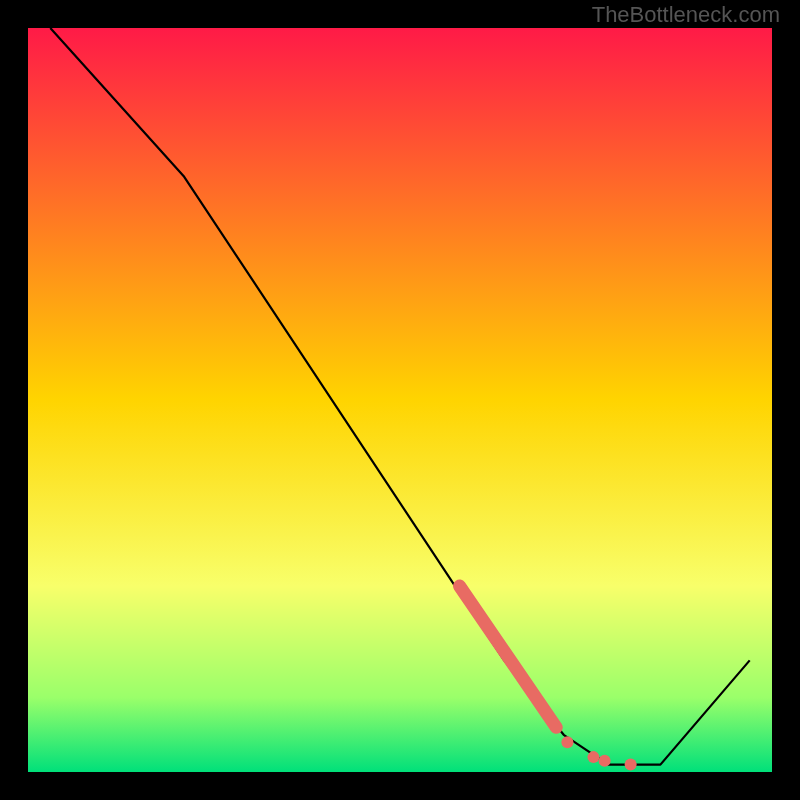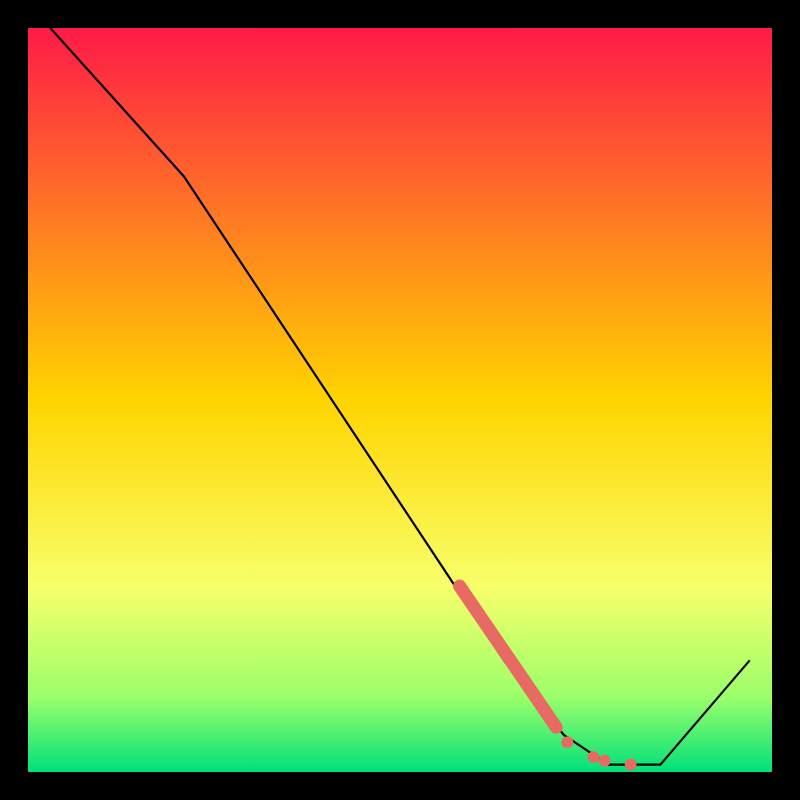--- a/index.html
+++ b/index.html
@@ -27,20 +27,21 @@
     z-index: 10;
   }
   svg {
     display: block;
   }
 </style>
 </head>
 <body>
 
 <div class="frame">
+  <div class="watermark">TheBottleneck.com</div>
   <svg id="chart-svg" width="800" height="800" viewBox="0 0 800 800">
     <defs>
       <linearGradient id="bg-grad" x1="0" y1="0" x2="0" y2="1">
           <stop offset="0%" stop-color="#ff1a47"></stop>
           <stop offset="50%" stop-color="#ffd400"></stop>
           <stop offset="75%" stop-color="#f8ff6a"></stop>
           <stop offset="90%" stop-color="#9aff6a"></stop>
           <stop offset="100%" stop-color="#00e07a"></stop>
         </linearGradient>
     </defs>

